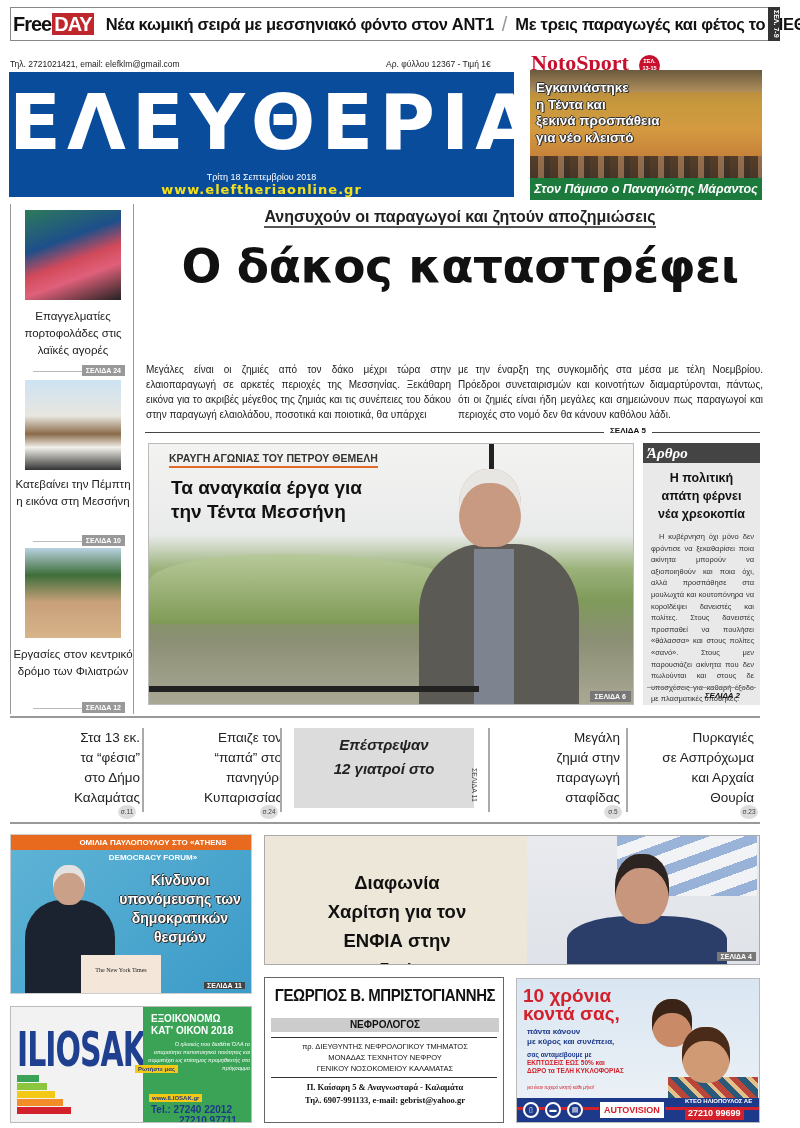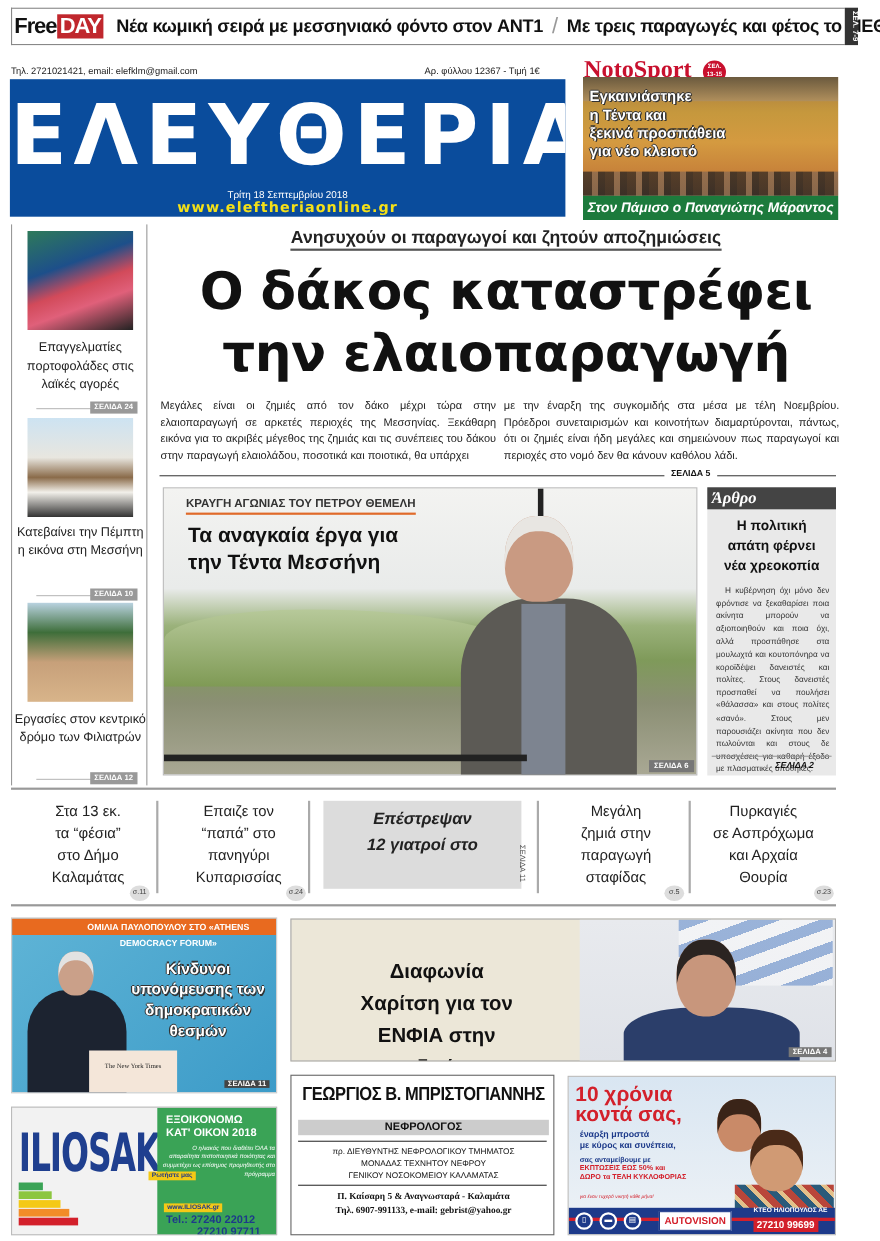--- a/index.html
+++ b/index.html
@@ -66,21 +66,21 @@
   
   #opinion { left: 643px; top: 443px; width: 117px; height: 262px; background: #e9e9e9; }
   .op-label { position: absolute; left: 0; top: 0; width: 117px; height: 20px; background: #444; color: #fff; font-family: "Liberation Serif", serif; font-style: italic; font-weight: bold; font-size: 15px; padding-left: 4px; line-height: 20px; }
   .op-title { position: absolute; left: 0; width: 117px; top: 26px; text-align: center; font-weight: bold; font-size: 12.5px; line-height: 18px; }
   .op-body { position: absolute; left: 8px; width: 103px; top: 88px; font-size: 7.5px; line-height: 11.6px; text-align: justify; text-indent: 8px; color: #333; }
   .op-rule { position: absolute; left: 4px; right: 4px; top: 244px; height: 1px; background: #999; }
   .op-page { position: absolute; right: 20px; top: 248px; font-size: 8px; font-style: italic; font-weight: bold; }
 
   
   .row-rule { left: 10px; width: 750px; height: 2px; background: #999; }
-  .brief { top: 728px; height: 86px; text-align: center; font-size: 13.5px; line-height: 20px; color: #222; }
+  .brief { top: 728px; height: 86px; text-align: right; font-size: 13.5px; line-height: 20px; color: #222; }
   .brief-sep { top: 728px; width: 2px; height: 84px; background: #aaa; }
   .brief-page { top: 805px; width: 18px; height: 14px; border-radius: 50%; background: #ddd; font-size: 6.5px; text-align: center; line-height: 14px; color: #444; }
   #brief-highlight { left: 294px; top: 728px; width: 180px; height: 80px; background: #dcdcdc; text-align: center; font-style: italic; font-weight: bold; font-size: 15px; line-height: 24px; padding-top: 5px; color: #222; }
   .hl-vert { left: 478px; top: 768px; font-size: 7px; color: #444; transform: rotate(90deg); transform-origin: left top; white-space: nowrap; }
 
   
   #pavlopoulos { left: 10px; top: 834px; width: 242px; height: 160px; border: 1px solid #ccc; overflow: hidden; background: linear-gradient(135deg, #5fb4d6, #3c9bc8); }
   .pv-kicker { position: absolute; left: 0; top: 0; width: 100%; height: 15px; background: #e86a1f; color: #fff; font-size: 8px; font-weight: bold; line-height: 15px; text-align: center; padding-left: 44px; }
   .pv-man { position: absolute; left: 4px; top: 30px; width: 100px; height: 128px; }
   .pv-head { position: absolute; left: 38px; top: 0; width: 32px; height: 40px; border-radius: 45%; background: #caa089; box-shadow: inset 0 8px 0 #e2e2e2; }
@@ -187,21 +187,20 @@
     <div class="lc-photo" style="top:0px; background: linear-gradient(180deg, #b9d2e0 0%, #3e6e3a 30%, #c7a07a 60%, #d8b48a 100%);"></div>
     <div class="lc-title" style="top:98px;">Εργασίες στον κεντρικό δρόμο των Φιλιατρών</div>
     <div class="lc-line" style="top:160px;"></div>
     <div class="lc-page" style="top:154px;">ΣΕΛΙΔΑ 12</div>
   </div>
 </div>
 
 <div class="abs kicker"><span>Ανησυχούν οι παραγωγοί και ζητούν αποζημιώσεις</span></div>
 <div class="abs headline">
   <div>Ο δάκος καταστρέφει</div>
-  <div>την ελαιοπαραγωγή</div>
 </div>
 <div class="abs lede" style="left:146px;">Μεγάλες είναι οι ζημιές από τον δάκο μέχρι τώρα στην ελαιοπαραγωγή σε αρκετές περιοχές της Μεσσηνίας. Ξεκάθαρη εικόνα για το ακριβές μέγεθος της ζημιάς και τις συνέπειες του δάκου στην παραγωγή ελαιολάδου, ποσοτικά και ποιοτικά, θα υπάρχει</div>
 <div class="abs lede" style="left:458px;">με την έναρξη της συγκομιδής στα μέσα με τέλη Νοεμβρίου. Πρόεδροι συνεταιρισμών και κοινοτήτων διαμαρτύρονται, πάντως, ότι οι ζημιές είναι ήδη μεγάλες και σημειώνουν πως παραγωγοί και περιοχές στο νομό δεν θα κάνουν καθόλου λάδι.</div>
 <div class="abs story-rule"></div>
 <div class="abs story-page">ΣΕΛΙΔΑ 5</div>
 
 <div id="feature" class="abs">
   <div class="ft-hill"></div>
   <div class="ft-pole"></div>
   <div class="ft-man">
@@ -350,21 +349,21 @@
   <div class="av-people">
     <div class="av-person1"></div>
     <div class="av-shirt"></div>
     <div class="av-person2"></div>
   </div>
   <div class="av-big">
       <div>10 χρόνια</div>
       <div>κοντά σας,</div>
     </div>
   <div class="av-sub">
-      <div>έναρξη μπροστά</div>
+      <div>πάντα κάνουν</div>
       <div>με κύρος και συνέπεια,</div>
     </div>
   <div class="av-off">
     <div>σας ανταμείβουμε με</div>
     <div class="r">ΕΚΠΤΩΣΕΙΣ ΕΩΣ 50% και</div>
     <div class="r">ΔΩΡΟ τα ΤΕΛΗ ΚΥΚΛΟΦΟΡΙΑΣ</div>
   </div>
   <div class="av-tiny">για έναν τυχερό νικητή κάθε μήνα!</div>
   <div class="av-bottom">
     <div class="stripe"></div>

